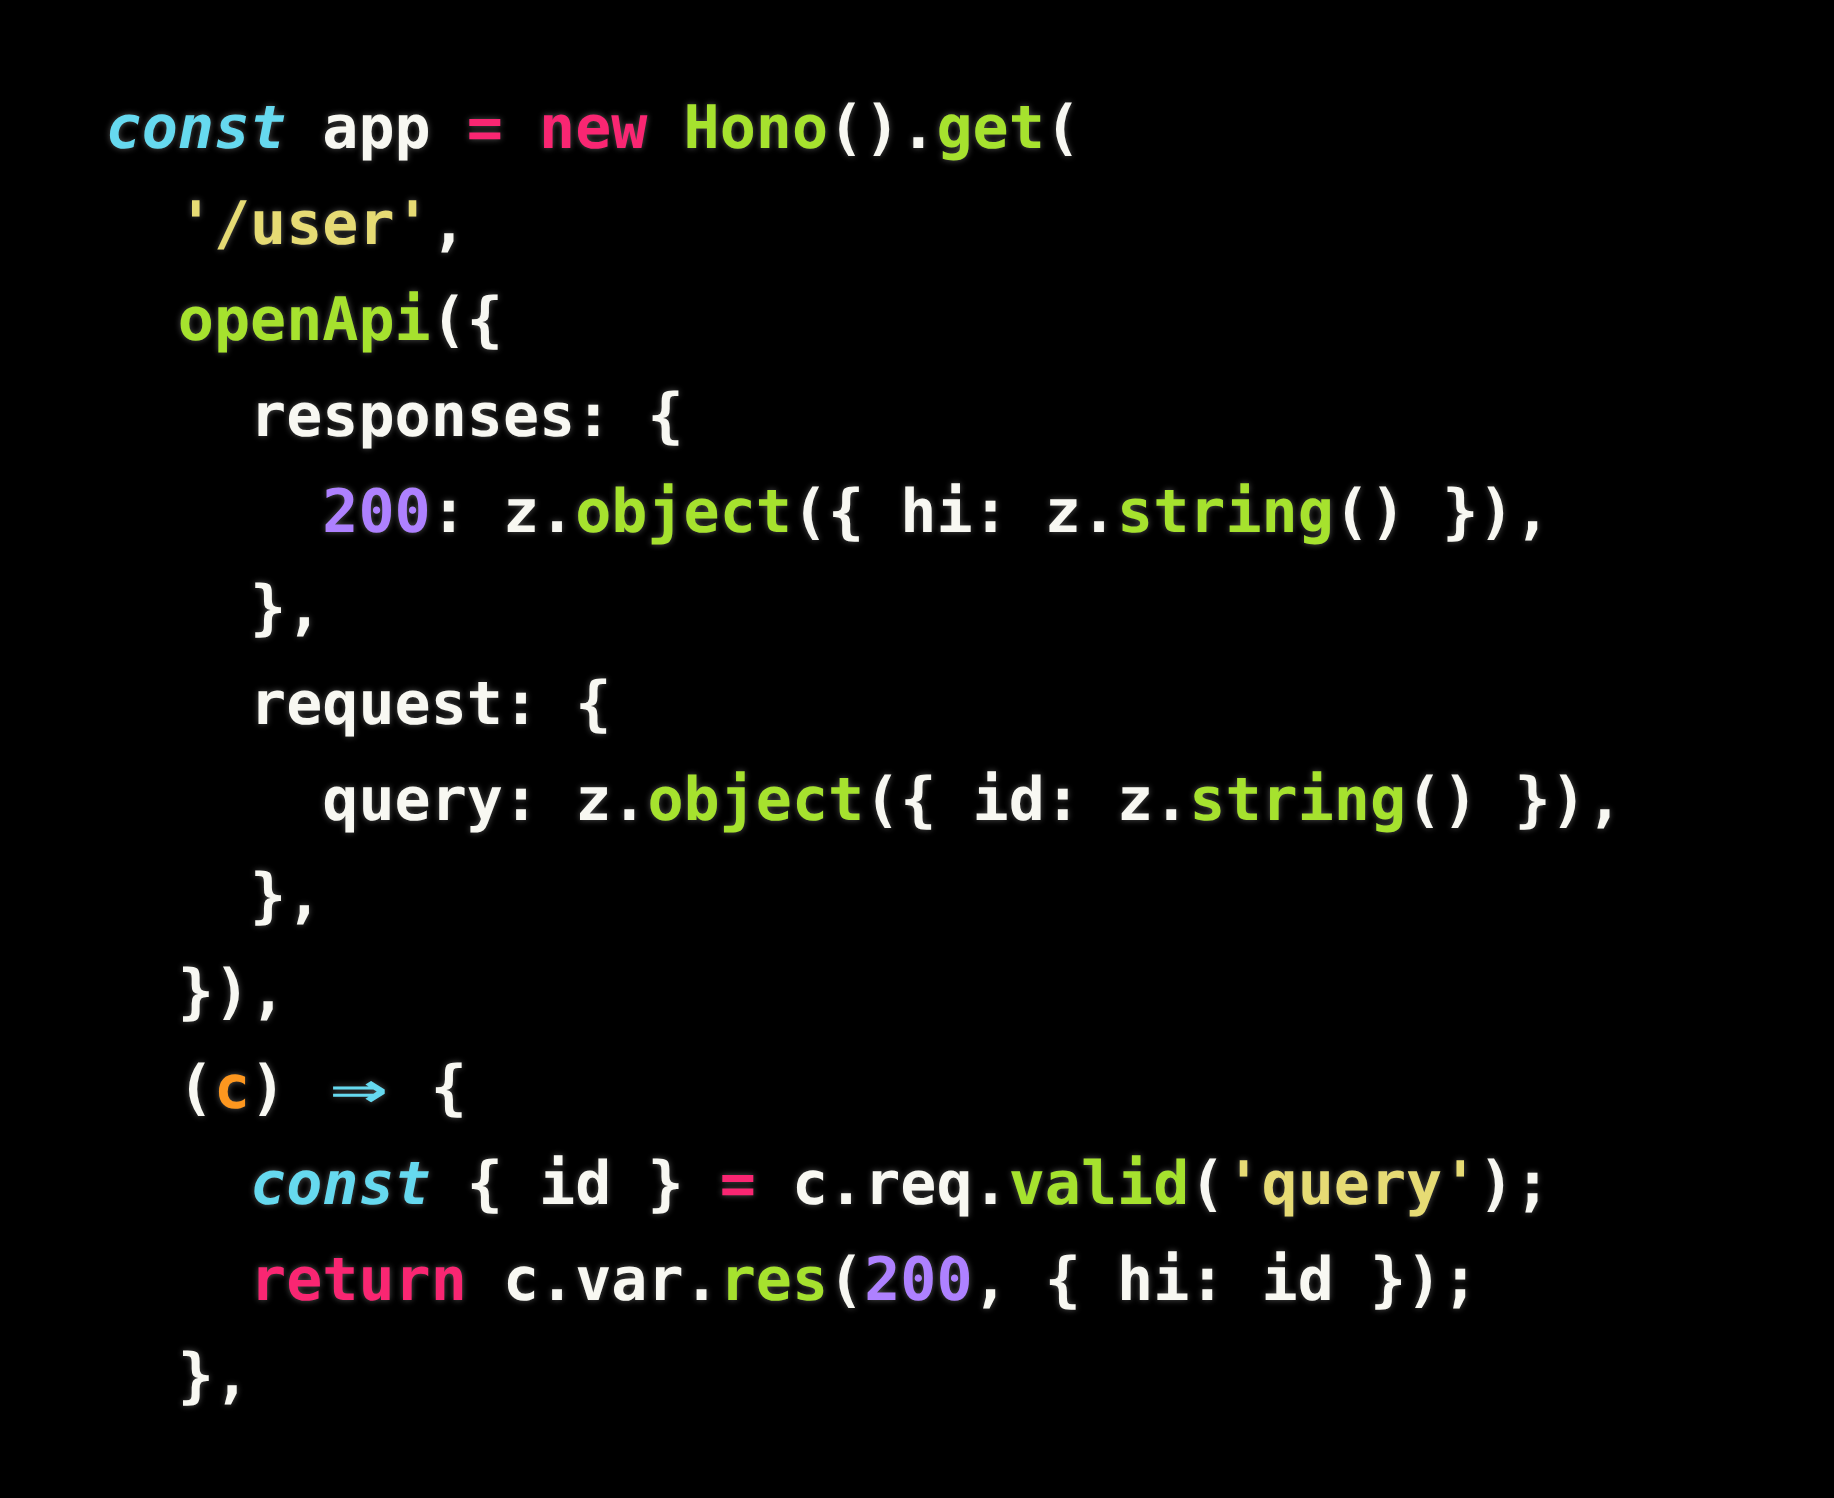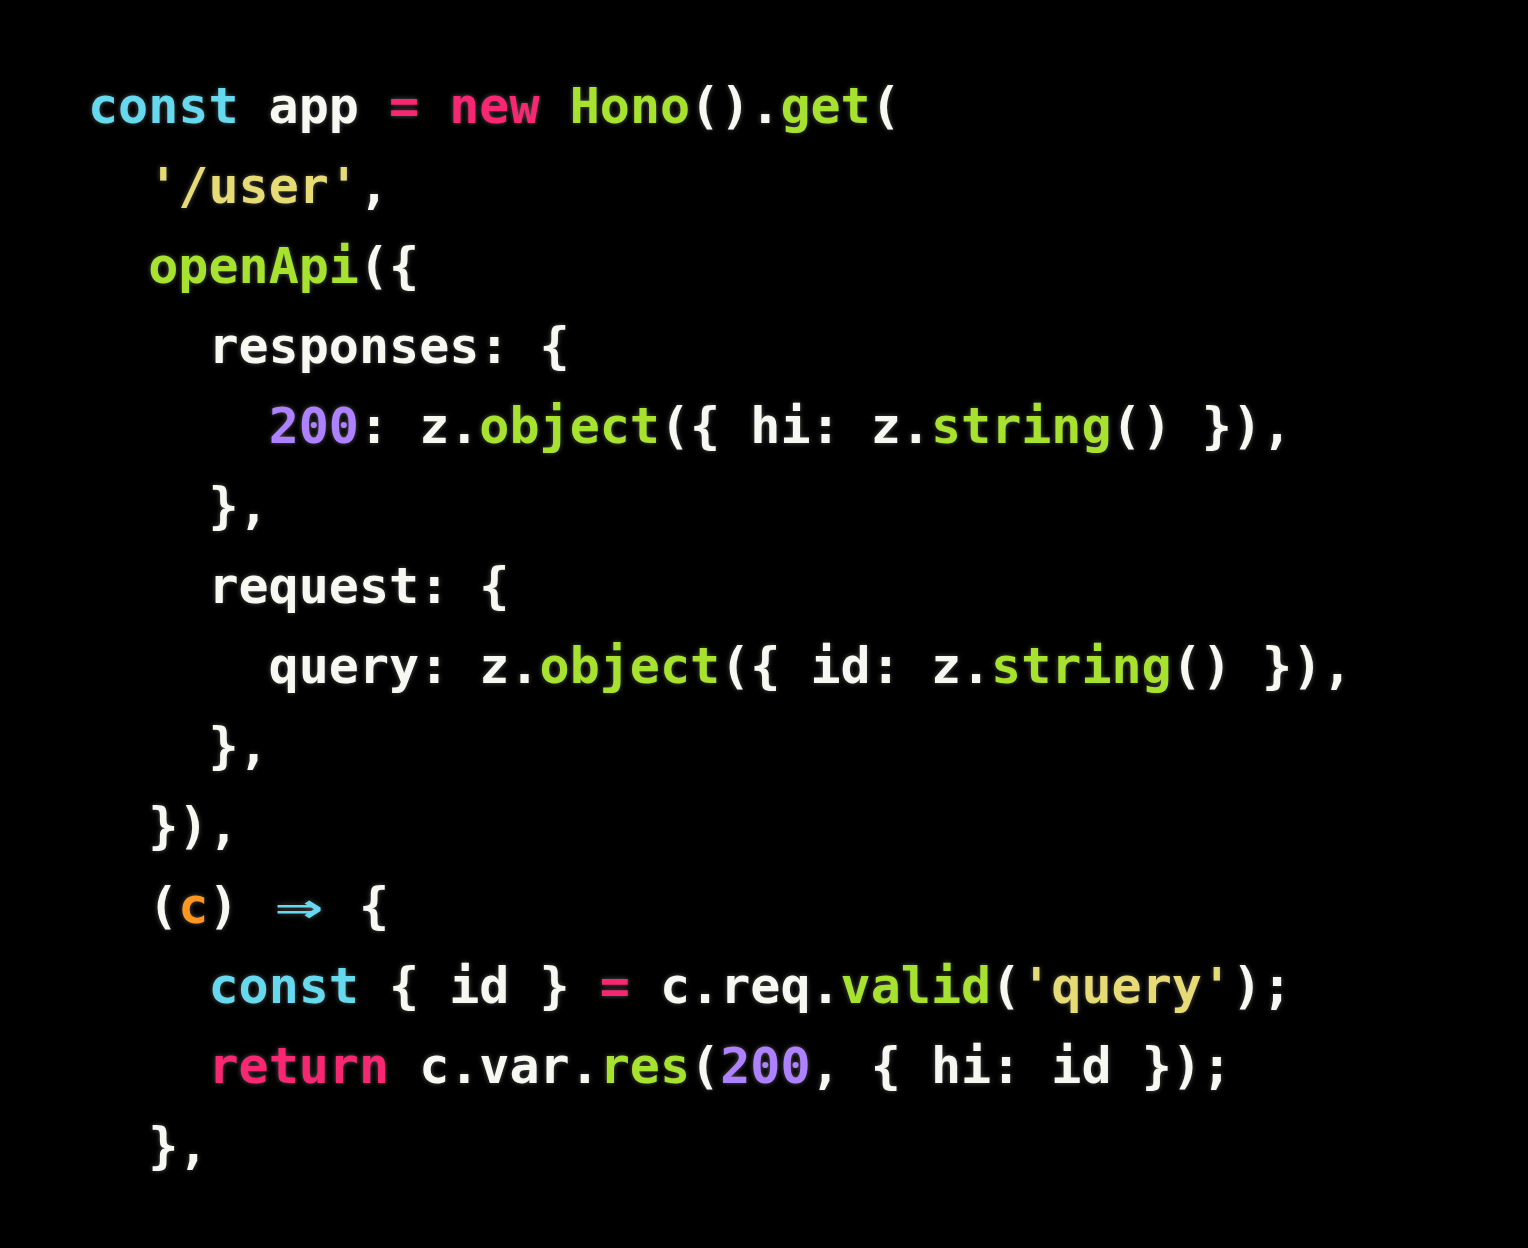--- a/index.html
+++ b/index.html
@@ -22,21 +22,21 @@
     font-weight: bold;
     line-height: 80px;
     white-space: pre;
     color: #f8f8f2;
     text-shadow: 0 0 5px rgba(150,150,150,0.55);
   }
   .code-line {
     height: 80px;
   }
   .tok { display: inline; }
-  .tok-kwc { }
+  .tok-kwc { font-style: italic; }
   .tok-arrow {
     display: inline-block;
     width: 2ch;
     text-align: center;
     transform: scaleX(1.6);
   }
 </style>
 </head>
 <body style="background: rgb(0, 0, 0);">
 

